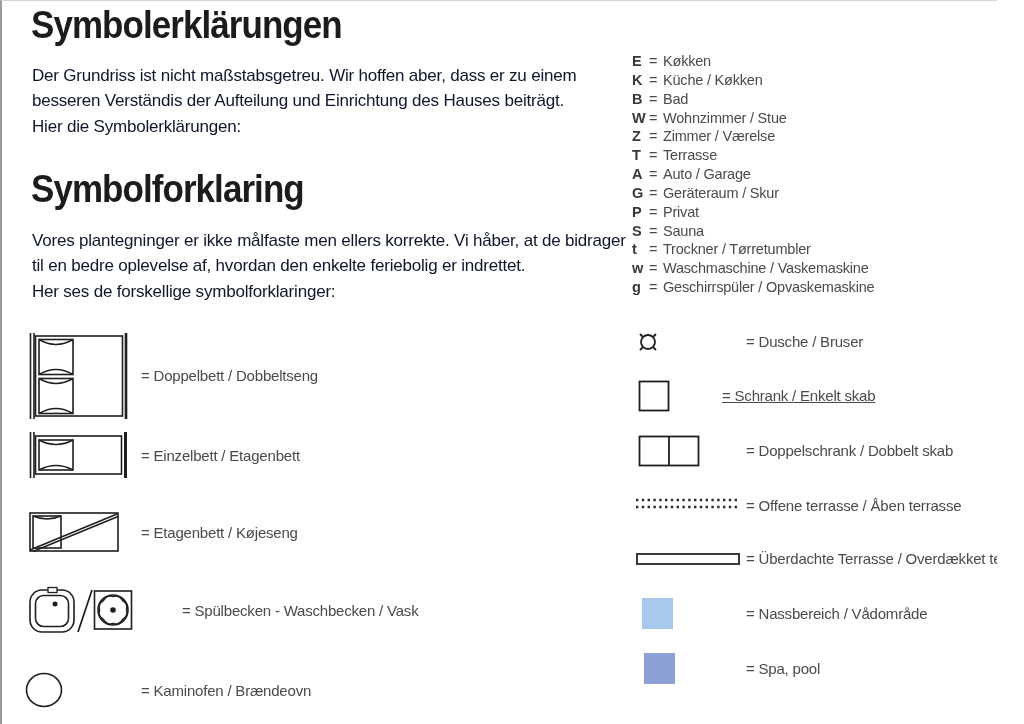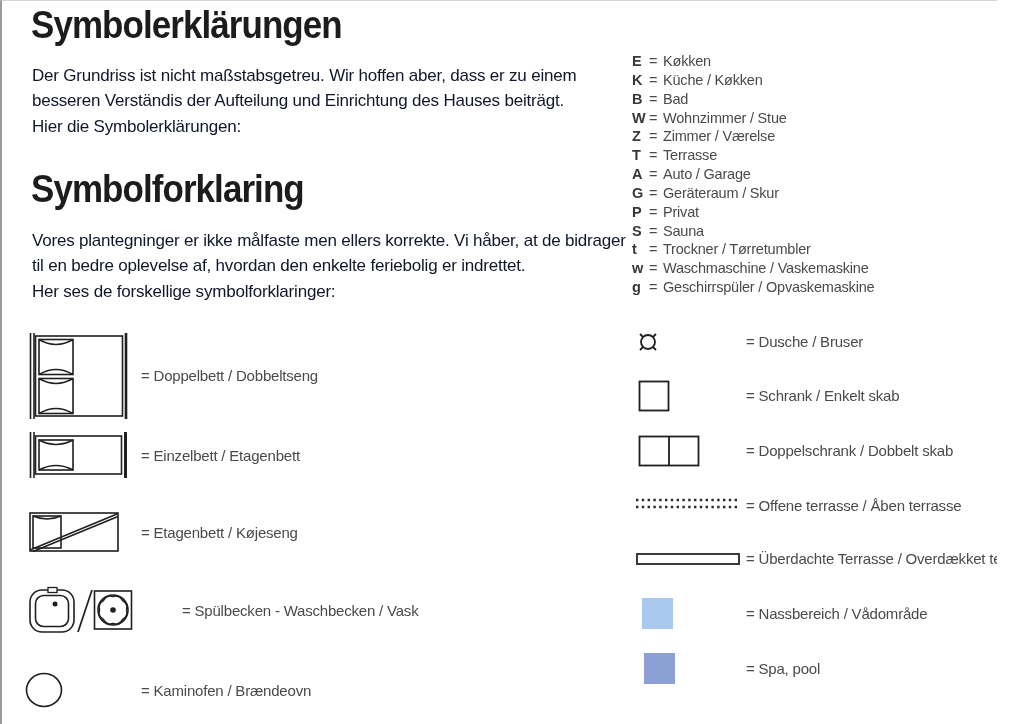--- a/index.html
+++ b/index.html
@@ -213,21 +213,21 @@
       <path stroke="#1f1f1f" stroke-width="1.8" fill="none" d="M17,7 L20,4 M7,7 L4,4 M7,17 L4,20 M17,17 L20,20"></path>
     </svg>
   </span>
   <div class="sym-label abs" style="left:744px; top:332px;">= Dusche / Bruser</div>
 
   <span class="abs" style="left:636px; top:379px;">
     <svg width="32" height="32" viewBox="0 0 32 32">
       <rect x="1.5" y="1.5" width="29" height="29" fill="none" stroke="#1f1f1f" stroke-width="1.8"></rect>
     </svg>
   </span>
-  <div class="sym-label abs" style="left:744px; top:386px;">= Schrank / Enkelt skab</div>
+  <div class="sym-label abs" style="left:720px; top:386px;text-decoration:underline;">= Schrank / Enkelt skab</div>
 
   <span class="abs" style="left:636px; top:434px;">
     <svg width="62" height="32" viewBox="0 0 62 32">
       <rect x="1.5" y="1.5" width="59" height="29" fill="none" stroke="#1f1f1f" stroke-width="1.8"></rect>
       <line x1="31" y1="1.5" x2="31" y2="30.5" stroke="#1f1f1f" stroke-width="1.8"></line>
     </svg>
   </span>
   <div class="sym-label abs" style="left:744px; top:441px;">= Doppelschrank / Dobbelt skab</div>
 
   <span class="abs" style="left:634px; top:497px;">

